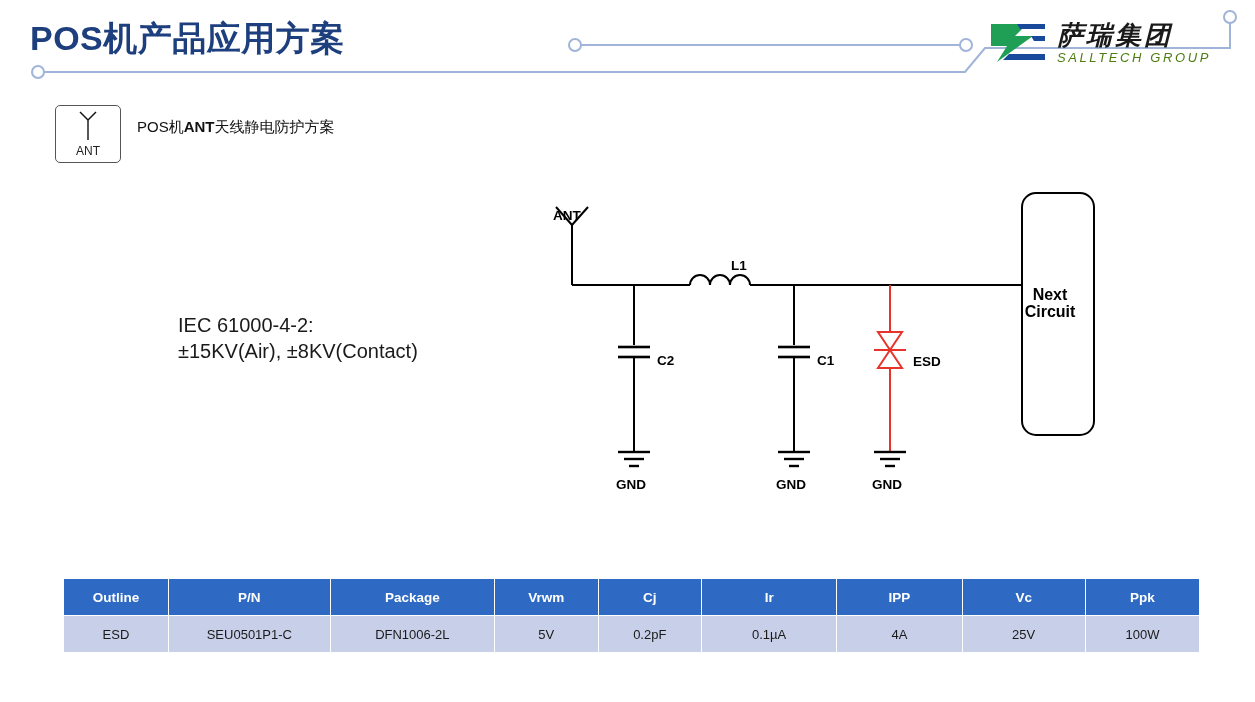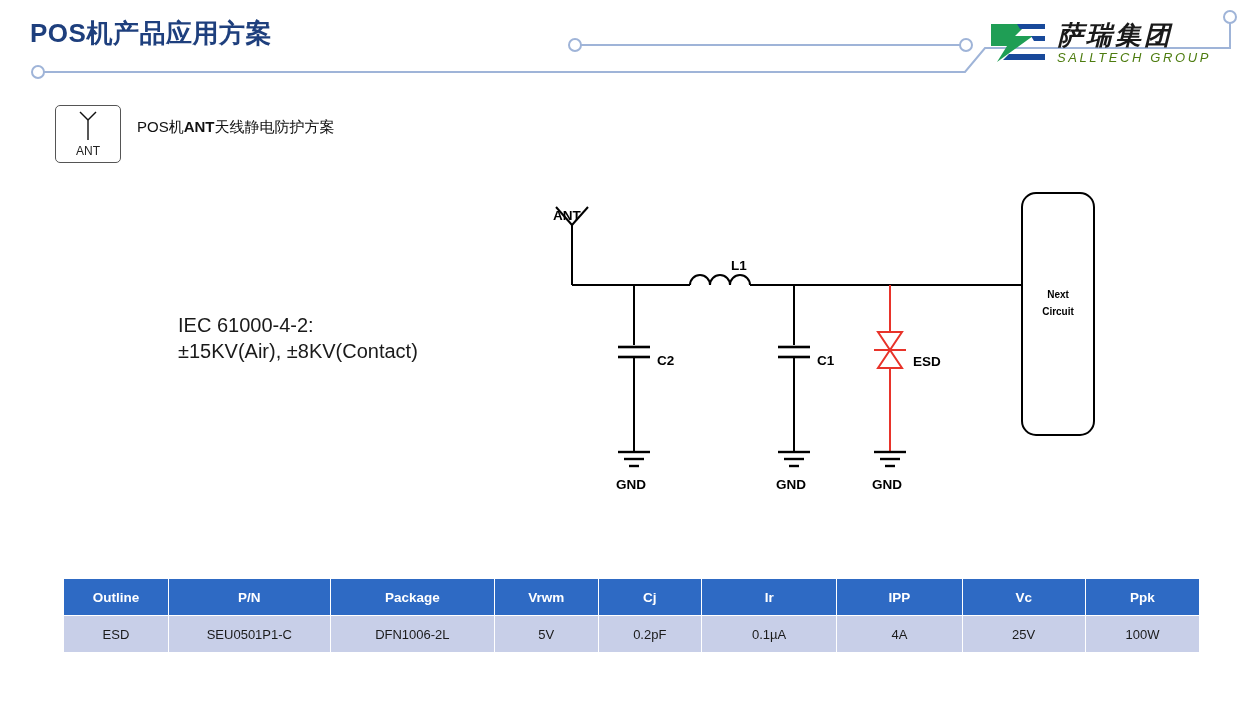--- a/index.html
+++ b/index.html
@@ -19,21 +19,21 @@
     left: 0; top: 0;
     width: 1255px;
     height: 702px;
   }
 
   
   .header-title {
     position: absolute;
     left: 30px;
     top: 16px;
-    font-size: 26px;
+    font-size: 34px;
     font-weight: bold;
     color: #1e3f7d;
     letter-spacing: 0.5px;
     white-space: nowrap;
   }
   .header-deco {
     position: absolute;
     left: 0;
     top: 0;
     width: 1255px;
@@ -130,25 +130,24 @@
     font-weight: bold;
     color: #000000;
     white-space: nowrap;
   }
   .next-circuit-text {
     position: absolute;
     left: 1022px;
     top: 286px;
     width: 56px;
     text-align: center;
-    font-size: 10px;
+    font-size: 16px;
     font-weight: bold;
     color: #000000;
     line-height: 17px;
-    margin-left: 8px;
   }
 
   
   .spec-table {
     position: absolute;
     left: 63px;
     top: 578px;
     border-collapse: collapse;
     width: 1137px;
   }

